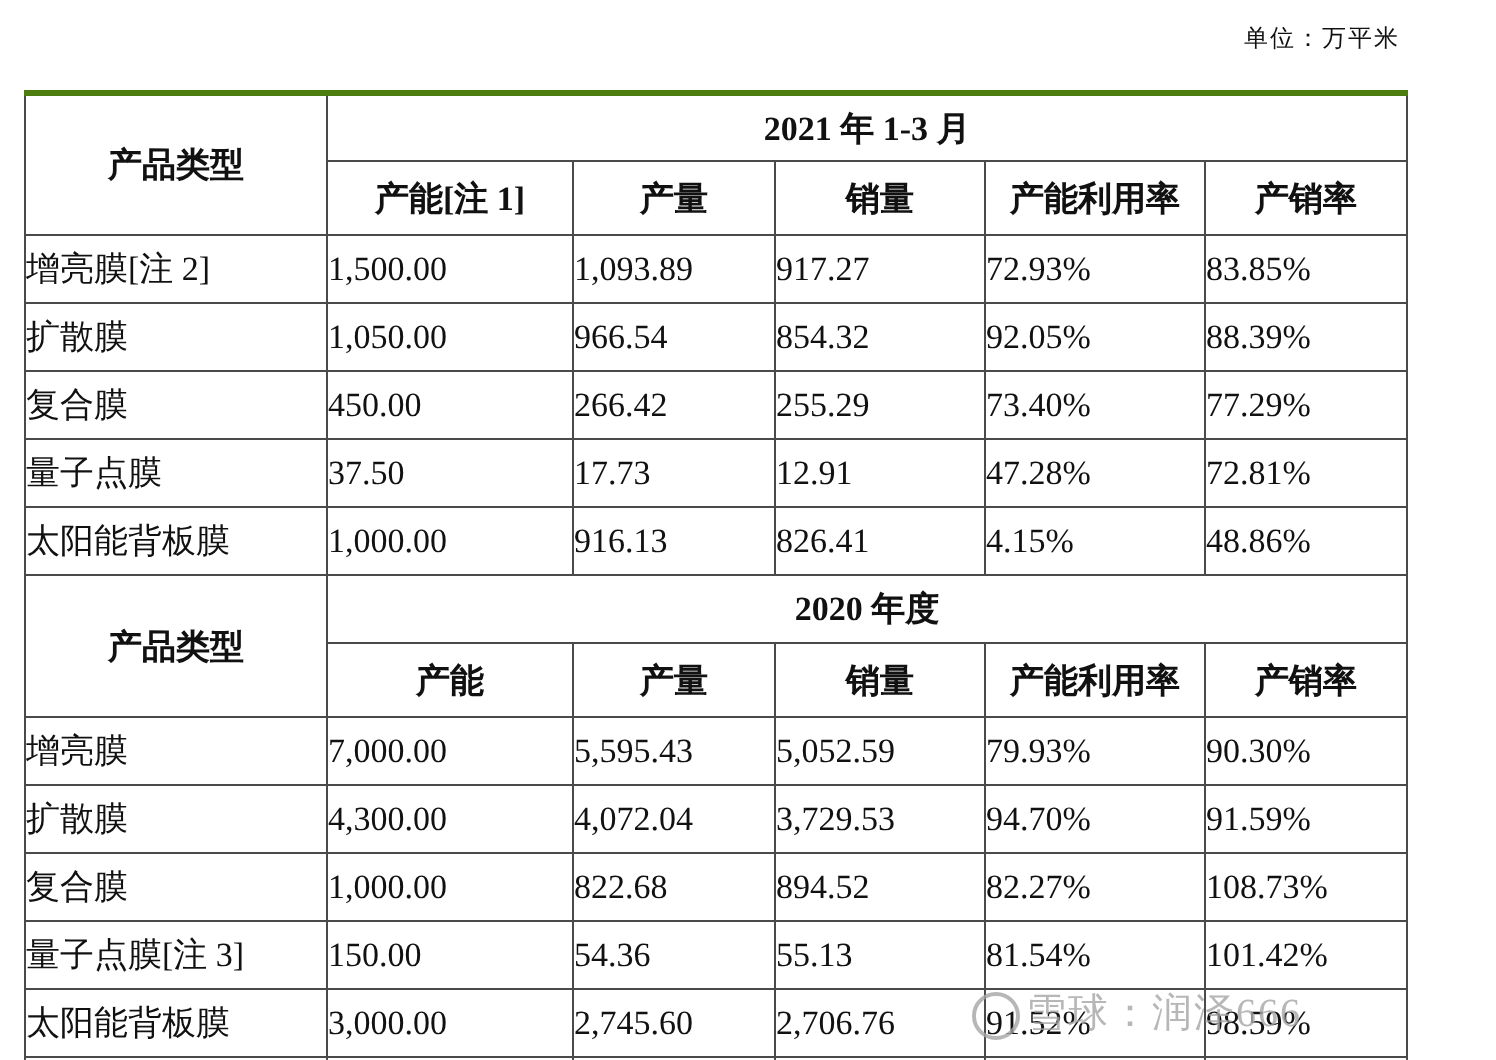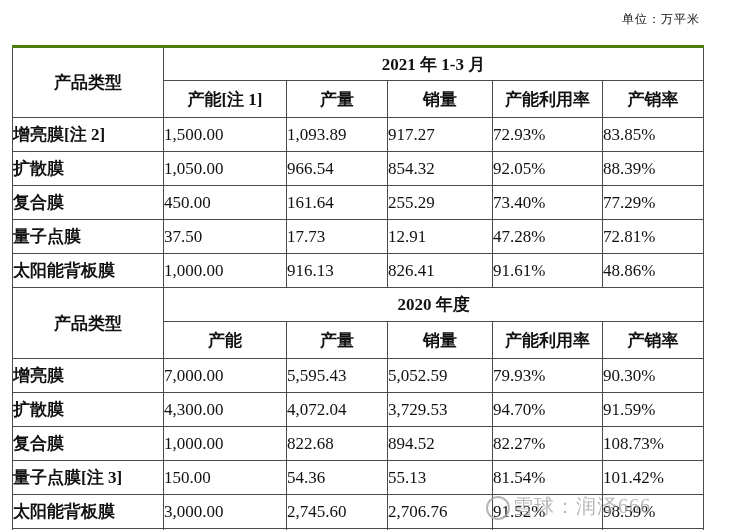--- a/index.html
+++ b/index.html
@@ -49,21 +49,21 @@
     vertical-align: middle;
   }
   th.colhead {
     font-weight: bold;
     text-align: center;
     vertical-align: middle;
   }
   td.product {
     text-align: left;
     padding-left: 14px;
-    font-weight: bold;
+    font-weight: normal;
   }
   td.num {
     text-align: left;
     padding-right: 10px;
     font-weight: normal;
   }
   tr.r-period { height: 34px; }
   tr.r-colhead { height: 37px; }
   tr.r-data { height: 34px; }
   tr.r-partial { height: 26px; }
@@ -129,39 +129,39 @@
         <td class="product">扩散膜</td>
         <td class="num">1,050.00</td>
         <td class="num">966.54</td>
         <td class="num">854.32</td>
         <td class="num">92.05%</td>
         <td class="num">88.39%</td>
       </tr>
       <tr class="r-data">
         <td class="product">复合膜</td>
         <td class="num">450.00</td>
-        <td class="num">161.64</td>
+        <td class="num">266.42</td>
         <td class="num">255.29</td>
         <td class="num">73.40%</td>
         <td class="num">77.29%</td>
       </tr>
       <tr class="r-data">
         <td class="product">量子点膜</td>
         <td class="num">37.50</td>
         <td class="num">17.73</td>
         <td class="num">12.91</td>
         <td class="num">47.28%</td>
         <td class="num">72.81%</td>
       </tr>
       <tr class="r-data">
         <td class="product">太阳能背板膜</td>
         <td class="num">1,000.00</td>
         <td class="num">916.13</td>
         <td class="num">826.41</td>
-        <td class="num">91.61%</td>
+        <td class="num">4.15%</td>
         <td class="num">48.86%</td>
       </tr>
       <tr class="r-period">
         <th class="product-col-header" rowspan="2">产品类型</th>
         <th class="period-cell" colspan="5">2020 年度</th>
       </tr>
       <tr class="r-colhead">
         <th class="colhead">产能</th>
         <th class="colhead">产量</th>
         <th class="colhead">销量</th>

